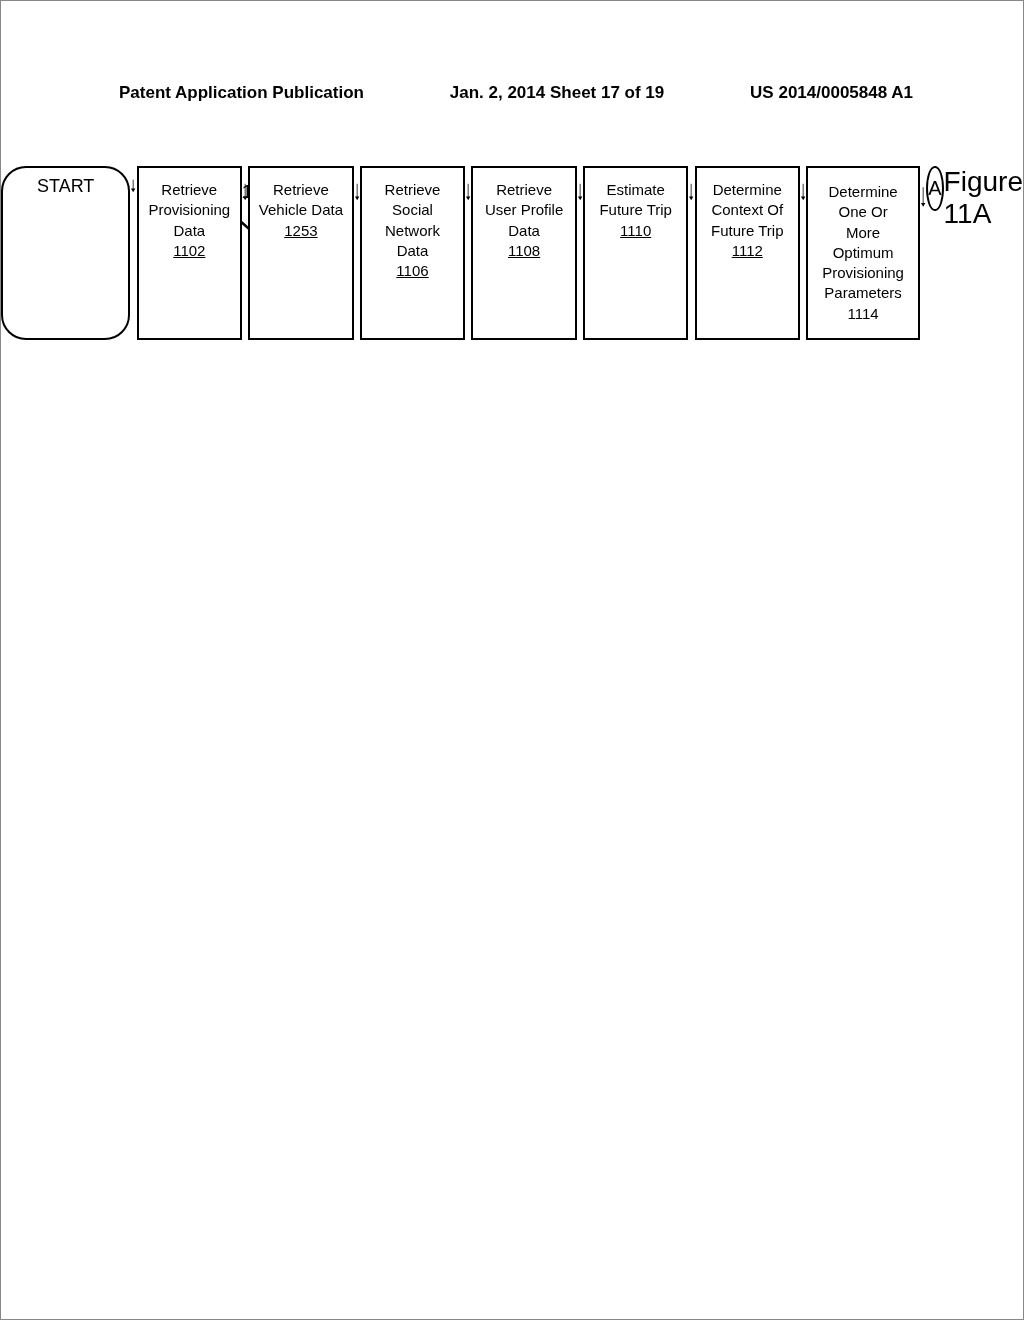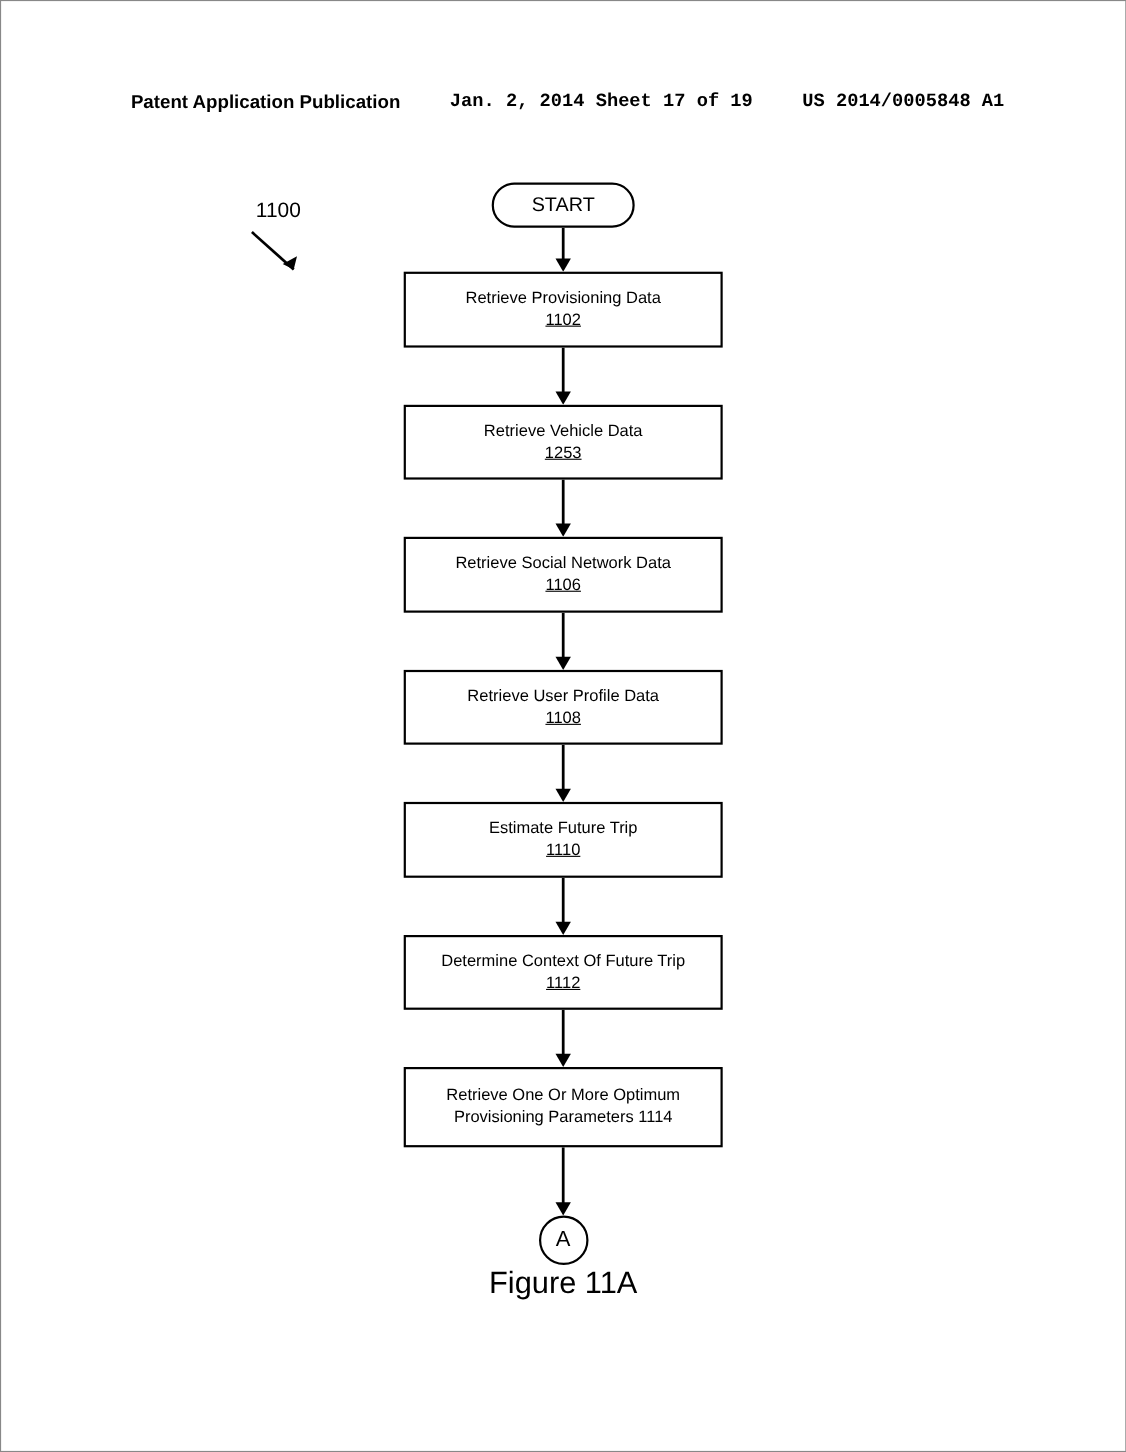--- a/index.html
+++ b/index.html
@@ -20,29 +20,28 @@
   .header {
     position: absolute;
     top: 82px;
     left: 118px;
     right: 110px;
     display: flex;
     justify-content: space-between;
     font-size: 17px;
     font-weight: bold;
   }
-  .header .center, .header .right { text-align: center; font-family: Liberation Mono, monospace; }
+  .header .center, .header .right { text-align: center; }
   .flow {
     position: absolute;
     top: 165px;
     left: 0;
     width: 100%;
     display: flex;
-    flex-direction: column;
-    align-items: center;
+    flex-direction: row;
   }
   .ref-group {
     position: absolute;
     top: 180px;
     left: 212px;
     width: 80px;
     text-align: center;
   }
   .ref-num {
     font-size: 19px;
@@ -175,21 +174,21 @@
       <span>Determine Context Of Future Trip</span><br>
       <span class="refid">1112</span>
     </div>
 
     <svg class="arrow" width="20" height="52" viewBox="0 0 20 52">
       <line x1="10" y1="0" x2="10" y2="42" stroke="#000" stroke-width="2.5"></line>
       <polygon points="10,52 3,40 17,40" fill="#000"></polygon>
     </svg>
 
     <div class="box tall">
-      <span>Retrieve One Or More Optimum Provisioning Parameters</span>
+      <span>Determine One Or More Optimum Provisioning Parameters</span>
       <span class="inline-refid">1114</span>
     </div>
 
     <svg class="arrow" width="20" height="62" viewBox="0 0 20 62">
       <line x1="10" y1="0" x2="10" y2="52" stroke="#000" stroke-width="2.5"></line>
       <polygon points="10,62 3,50 17,50" fill="#000"></polygon>
     </svg>
 
     <div class="conn-circle">
       <span>A</span>

